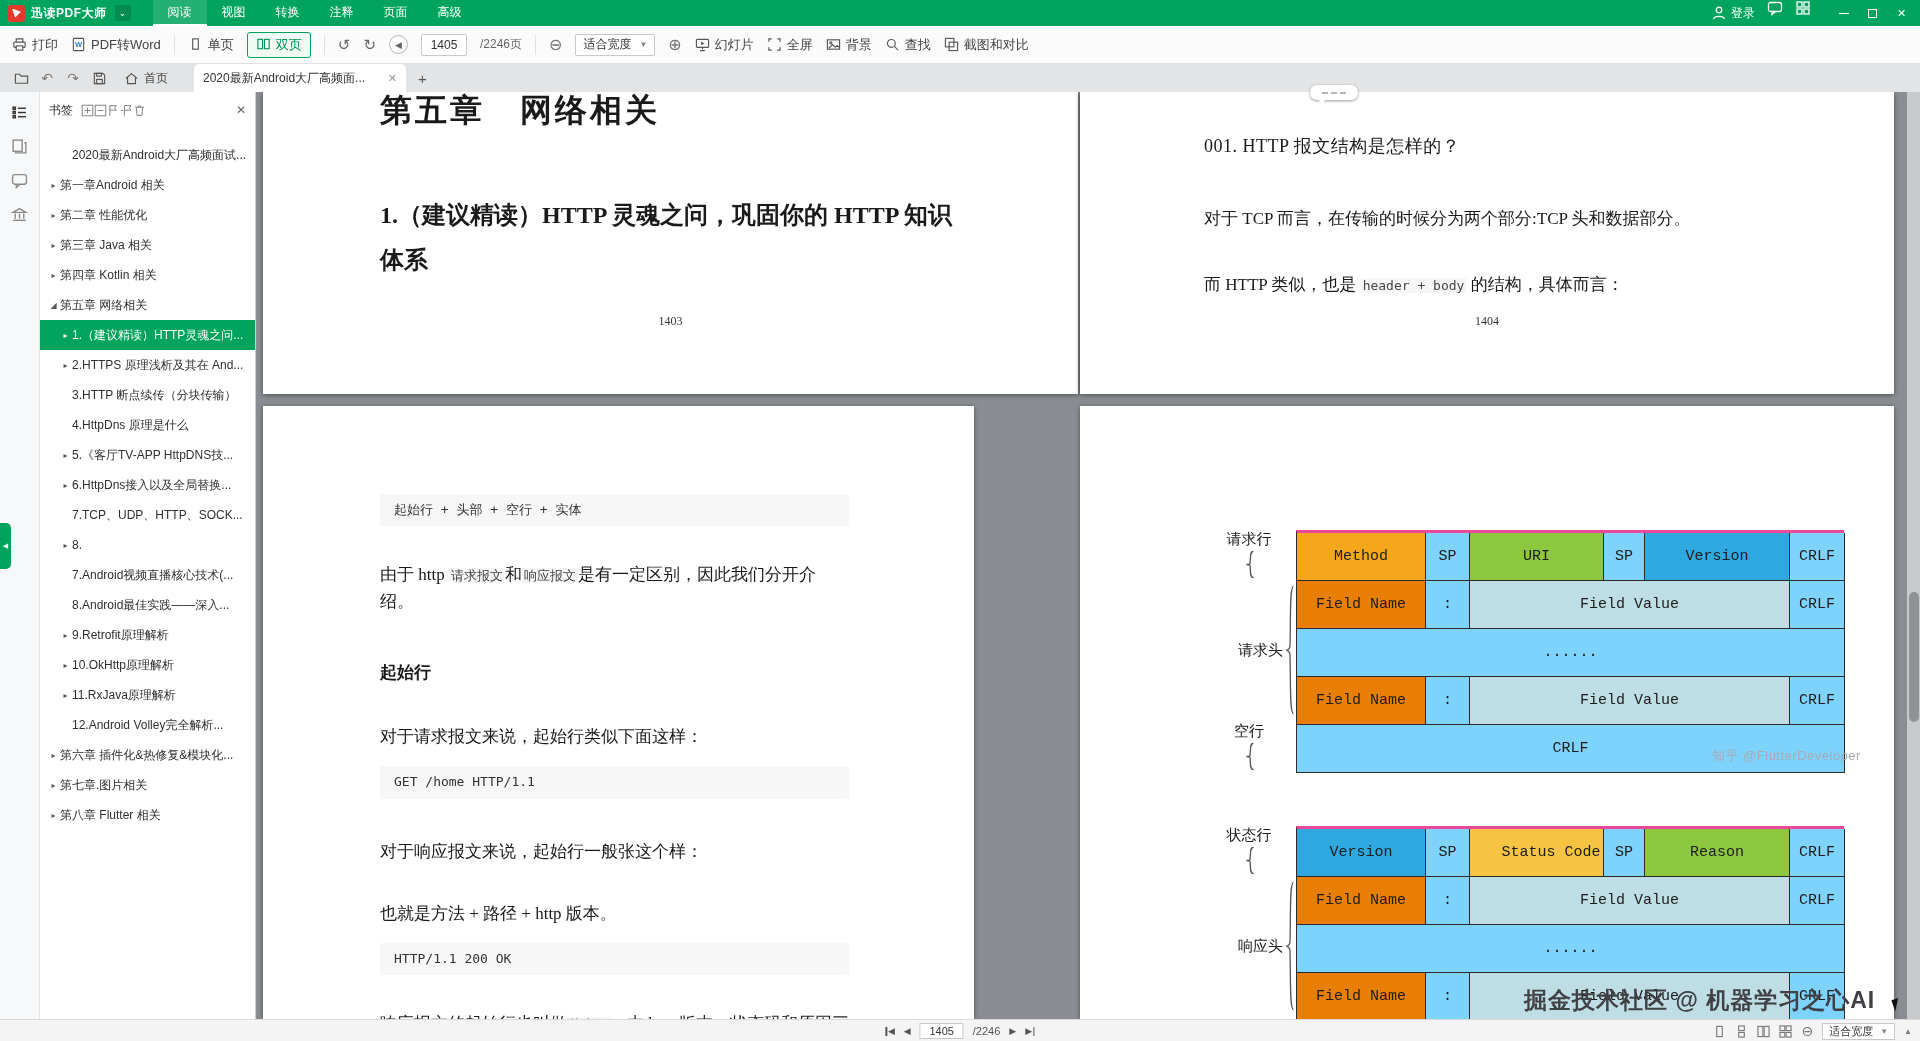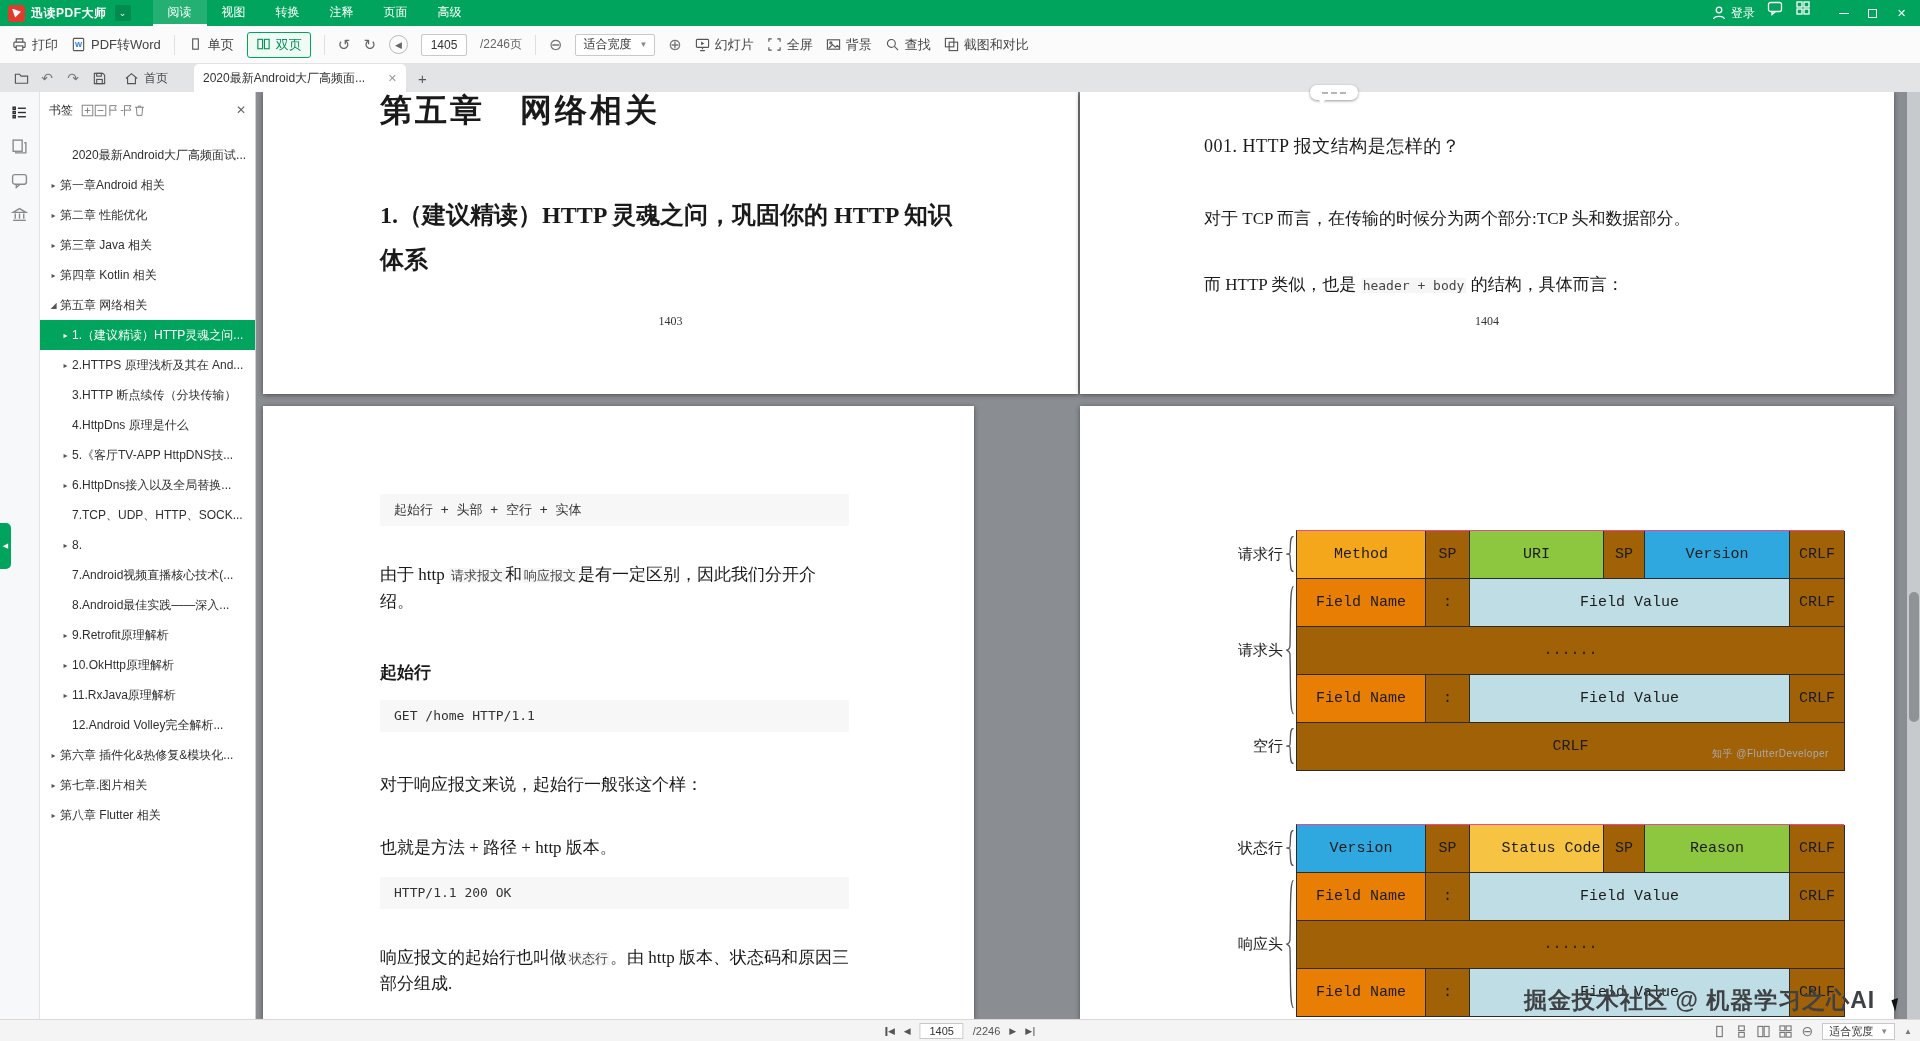--- a/index.html
+++ b/index.html
@@ -102,30 +102,30 @@
   .body-p { font-size:17px; line-height:1.55; }
   .icode { font-family:"DejaVu Sans Mono", monospace; font-size:13px; color:#444; background:#f6f6f6; padding:0 2px; }
   .mt36 { margin-top:36px; } .mt40 { margin-top:40px; } .mt46 { margin-top:46px; } .mt16 { margin-top:16px; }
   .h-bold { font-size:17px; font-weight:bold; }
 
   
   .pg-1406 .inner2 { padding:124px 0 0 124px; }
   .diagram { display:flex; }
   .dg-labels { width:92px; display:flex; flex-direction:column; }
   .dg-label { display:flex; align-items:center; justify-content:flex-end; gap:2px; padding-right:2px; font-size:15px; color:#222; }
-  .dg-label.h1r { height:48px; } .dg-label.h3r { height:144px; }
+  .dg-label.h1r { height:48px;flex-direction:column; } .dg-label.h3r { height:144px; }
   .brace { width:9px; }
-  .tbl { width:548px; display:grid; grid-template-columns:129px 44px 134px 41px 145px 55px; grid-auto-rows:48px; border-top:1px solid #ec4899; border-left:1px solid #2b2b2b; background:#a16207;text-align:right; }
+  .tbl { width:548px; display:grid; grid-template-columns:129px 44px 134px 41px 145px 55px; grid-auto-rows:48px; border-top:3px solid #ec4899; border-left:1px solid #2b2b2b; background:#7dd3fc;text-align:right; }
   .cell { border-right:1px solid #2b2b2b; border-bottom:1px solid #2b2b2b; display:flex; align-items:center; justify-content:center; font-family:"Liberation Mono", monospace; font-size:15px; color:#1c1c1c; }
   .sp3 { grid-column:span 3; } .sp6 { grid-column:1 / -1; }
   .c-method { background:#f5a71b; } .c-uri { background:#8dc63f; } .c-version { background:#2fa8e0; }
   .c-status { background:#f6c343;padding-left:29px; } .c-reason { background:#8dc63f; }
   .c-fname { background:#e87e04; } .c-fvalue { background:#bfdde4; }
   .dg-gap { height:53px; }
-  .wm-zhihu { position:absolute; left:632px; top:341px; font-size:10px; color:#a8aab2; letter-spacing:.5px; }
+  .wm-zhihu { position:absolute; left:632px; top:341px; font-size:13px; color:#a8aab2; letter-spacing:.5px; }
 
   .wm-big { position:absolute; left:1268px; top:893px; font-size:23px; font-weight:600; color:#3f4144; letter-spacing:1px; z-index:20; white-space:nowrap; }
   .cursor-arrow { position:absolute; left:1618px; top:902px; width:0; height:0; border-left:7px solid #111; border-right:5px solid transparent; border-bottom:12px solid transparent; transform:rotate(-18deg); z-index:21; }
 
   
   .float-widget { position:absolute; left:1310px; top:85px; width:48px; height:15px; background:#fff; border-radius:7px; box-shadow:0 1px 3px rgba(0,0,0,.4); z-index:25; display:flex; align-items:center; justify-content:center; gap:3px; }
   .float-widget i { width:6px; height:2px; background:#b5b5b5; display:block; }
   .float-widget::after { content:""; position:absolute; left:8px; top:14px; border-left:4px solid transparent; border-right:4px solid transparent; border-top:5px solid #fff; }
 
   
@@ -465,20 +465,21 @@
         <div class="q-p2 body-p"><span>而 HTTP 类似，也是 </span><span class="icode">header + body</span><span> 的结构，具体而言：</span></div>
       </div>
       <div class="pageno">1404</div>
     </div>
 
     <div class="page pg-1405 doc-serif">
       <div class="inner">
         <div class="codeblock">起始行 + 头部 + 空行 + 实体</div>
         <div class="body-p mt36"><span>由于 http </span><span class="icode">请求报文</span><span>和</span><span class="icode">响应报文</span><span>是有一定区别，因此我们分开介绍。</span></div>
         <div class="h-bold mt46">起始行</div>
+        <div class="body-p mt40">对于请求报文来说，起始行类似下面这样：</div>
         <div class="codeblock mt16">GET /home HTTP/1.1</div>
         <div class="body-p mt40">对于响应报文来说，起始行一般张这个样：</div>
         <div class="body-p mt36">也就是方法 + 路径 + http 版本。</div>
         <div class="codeblock mt16">HTTP/1.1 200 OK</div>
         <div class="body-p mt36"><span>响应报文的起始行也叫做</span><span class="icode">状态行</span><span>。由 http 版本、状态码和原因三部分组成.</span></div>
       </div>
     </div>
 
     <div class="page pg-1406">
       <div class="inner2">

